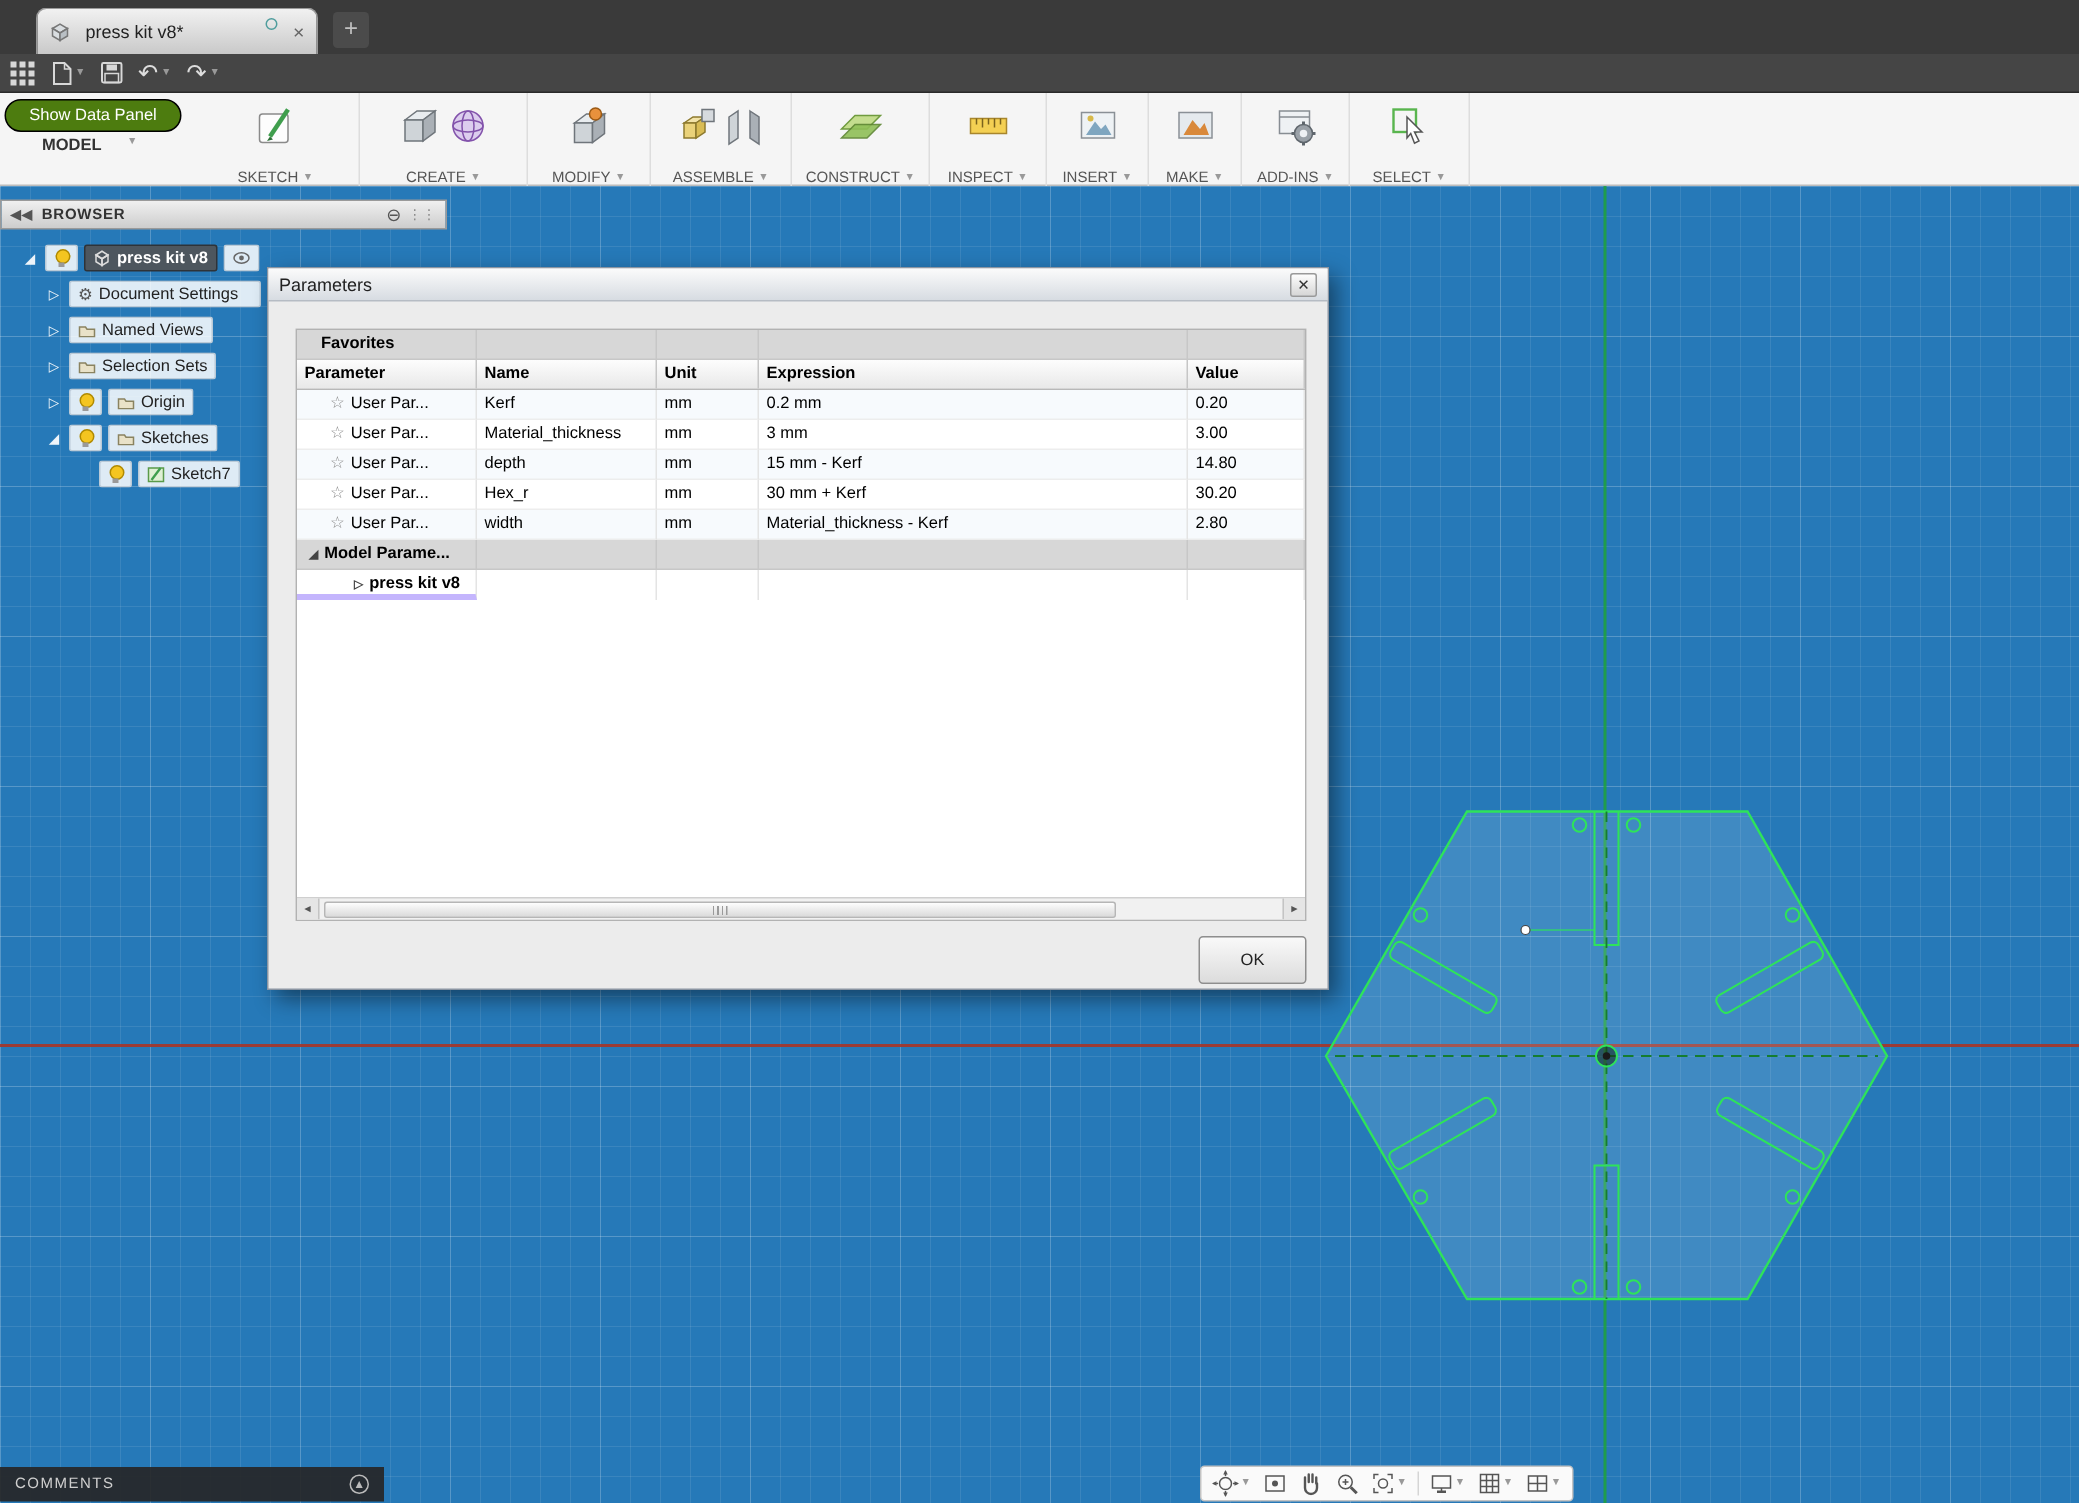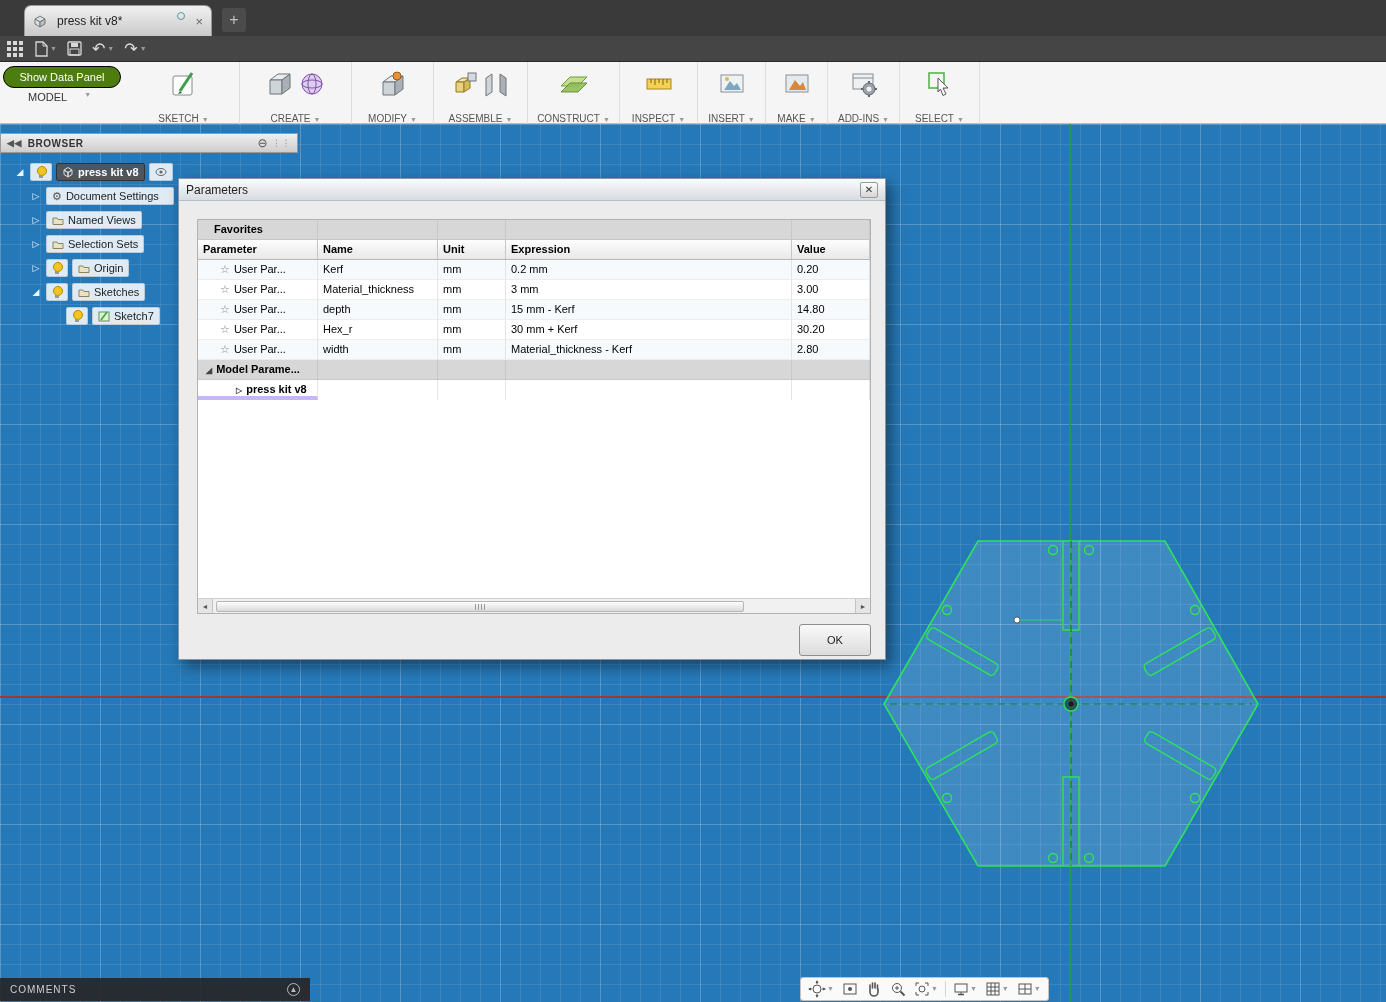--- a/index.html
+++ b/index.html
@@ -16,25 +16,25 @@
 
   
   .qat{position:absolute;left:0;top:36px;width:100%;height:26px;background:#454545;border-bottom:1px solid #2a2a2a;display:flex;align-items:center;gap:10px;padding:0 6px}
   .qat .btn{display:flex;align-items:center;gap:2px;color:#ddd}
   .caret{font-size:7px;color:#999;line-height:8px}
   .glyph-undo{font-size:16px;color:#ddd}
 
   
   .ribbon{position:absolute;left:0;top:62px;width:100%;height:62px;background:#f5f5f5;border-bottom:1px solid #bcbcbc}
   .sdp-btn{position:absolute;left:3px;top:4px;width:118px;height:22px;background:#4d7c0f;color:#fff;font-size:11px;border-radius:11px 11px 11px 11px;display:flex;align-items:center;justify-content:center;border:1px solid #000}
-  .model-dd{position:absolute;left:28px;top:29px;display:flex;align-items:flex-start;gap:17px;font-size:11px;font-weight:normal;color:#333}
+  .model-dd{position:absolute;left:28px;top:29px;display:flex;align-items:flex-start;gap:17px;font-size:11px;font-weight:bold;color:#333}
   .rgroups{position:absolute;left:128px;top:0;height:62px;display:flex}
   .rgroup{height:62px;border-right:1px solid #ddd;display:flex;flex-direction:column;align-items:center;justify-content:flex-start;padding-top:5px}
   .ricons{height:36px;display:flex;align-items:center;gap:4px}
-  .rlabel{margin-top:12px;font-size:10px;color:#555;display:flex;align-items:flex-end;gap:3px}
+  .rlabel{margin-top:12px;font-size:10px;color:#555;display:flex;align-items:center;gap:3px}
 
   
   .canvas{position:absolute;left:0;top:124px;width:1386px;height:878px;overflow:hidden;
     background-color:#2679b8;
     background-image:
       linear-gradient(rgba(255,255,255,.09) 1px,transparent 1px),
       linear-gradient(90deg,rgba(255,255,255,.09) 1px,transparent 1px),
       linear-gradient(rgba(255,255,255,.15) 1px,transparent 1px),
       linear-gradient(90deg,rgba(255,255,255,.15) 1px,transparent 1px);
     background-size:20px 20px,20px 20px,100px 100px,100px 100px;}
@@ -71,21 +71,21 @@
   .gtri{font-size:8px;color:#444;margin-right:4px}
   .hscroll{position:absolute;left:0;bottom:0;width:672px;height:15px;background:#f1f1f1;border-top:1px solid #cfcfcf;display:flex;align-items:center}
   .sbtn{width:15px;height:14px;background:#e5e5e5;border-right:1px solid #c4c4c4;color:#555;font-size:7px;display:flex;align-items:center;justify-content:center}
   .sbtn.right{border-right:none;border-left:1px solid #c4c4c4;margin-left:auto}
   .sthumb{margin-left:3px;width:528px;height:11px;background:linear-gradient(#fdfdfd,#dadada);border:1px solid #b6b6b6;border-radius:2px;position:relative}
   .sgrip{position:absolute;left:50%;top:2px;transform:translateX(-50%);width:10px;height:6px;
     background:repeating-linear-gradient(90deg,#9a9a9a 0 1px,transparent 1px 3px)}
   .ok-btn{position:absolute;left:620px;top:445px;width:72px;height:32px;background:linear-gradient(#f9f9f9,#dcdcdc);border:1px solid #8e8e8e;border-radius:3px;font-size:11px;color:#222;display:flex;align-items:center;justify-content:center}
 
   
-  .comments{position:absolute;left:0;bottom:1px;width:310px;height:23px;background:rgba(38,38,38,.92);display:flex;align-items:center;padding:0 10px;z-index:20}
+  .comments{position:absolute;left:0;bottom:1px;width:256px;height:23px;background:rgba(38,38,38,.92);display:flex;align-items:center;padding:0 10px;z-index:20}
   .comments-label{color:#cfcfcf;font-size:10px;letter-spacing:1px}
   .cmt-icon{margin-left:auto;width:13px;height:13px;border:1.5px solid #bbb;border-radius:50%;color:#bbb;font-size:8px;display:flex;align-items:center;justify-content:center}
   .navbar{position:absolute;left:800px;bottom:1px;height:24px;background:#fafafa;border:1px solid #c3c3c3;border-radius:3px;display:flex;align-items:center;gap:2px;padding:0 4px;z-index:20}
   .nav-btn{display:flex;align-items:center;gap:1px;padding:0 3px;height:22px}
   .nav-sep{width:1px;height:16px;background:#d5d5d5;margin:0 2px}
 </style>
 </head>
 <body>
 
 <div class="app">

